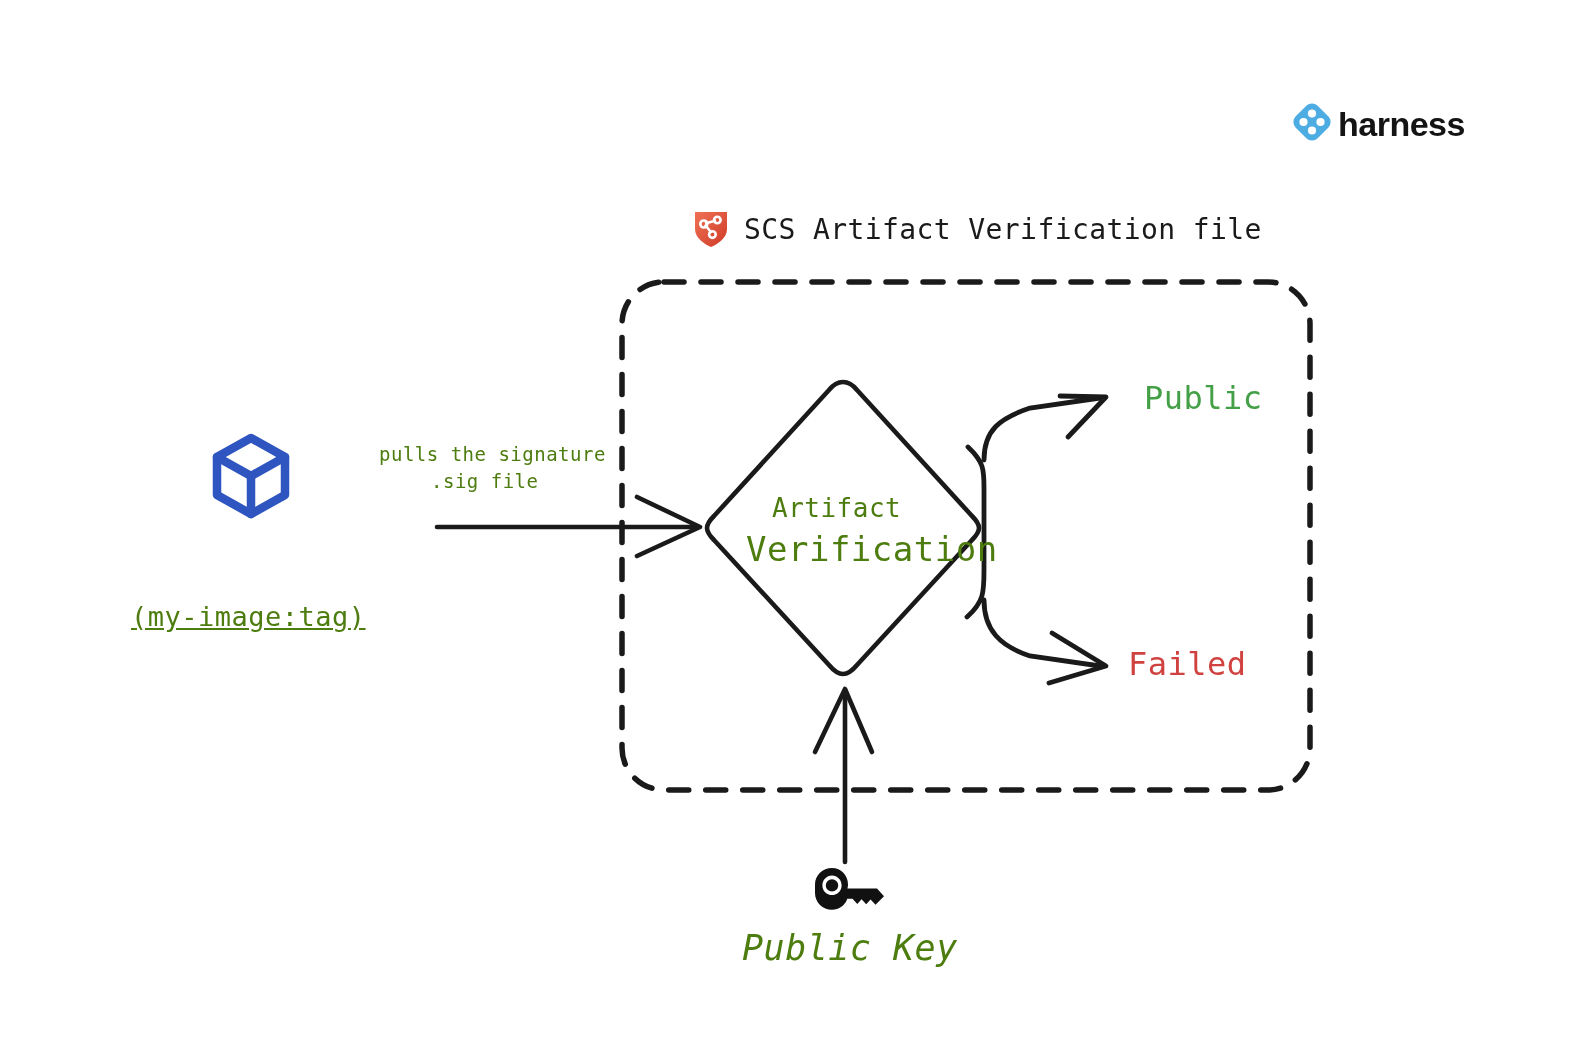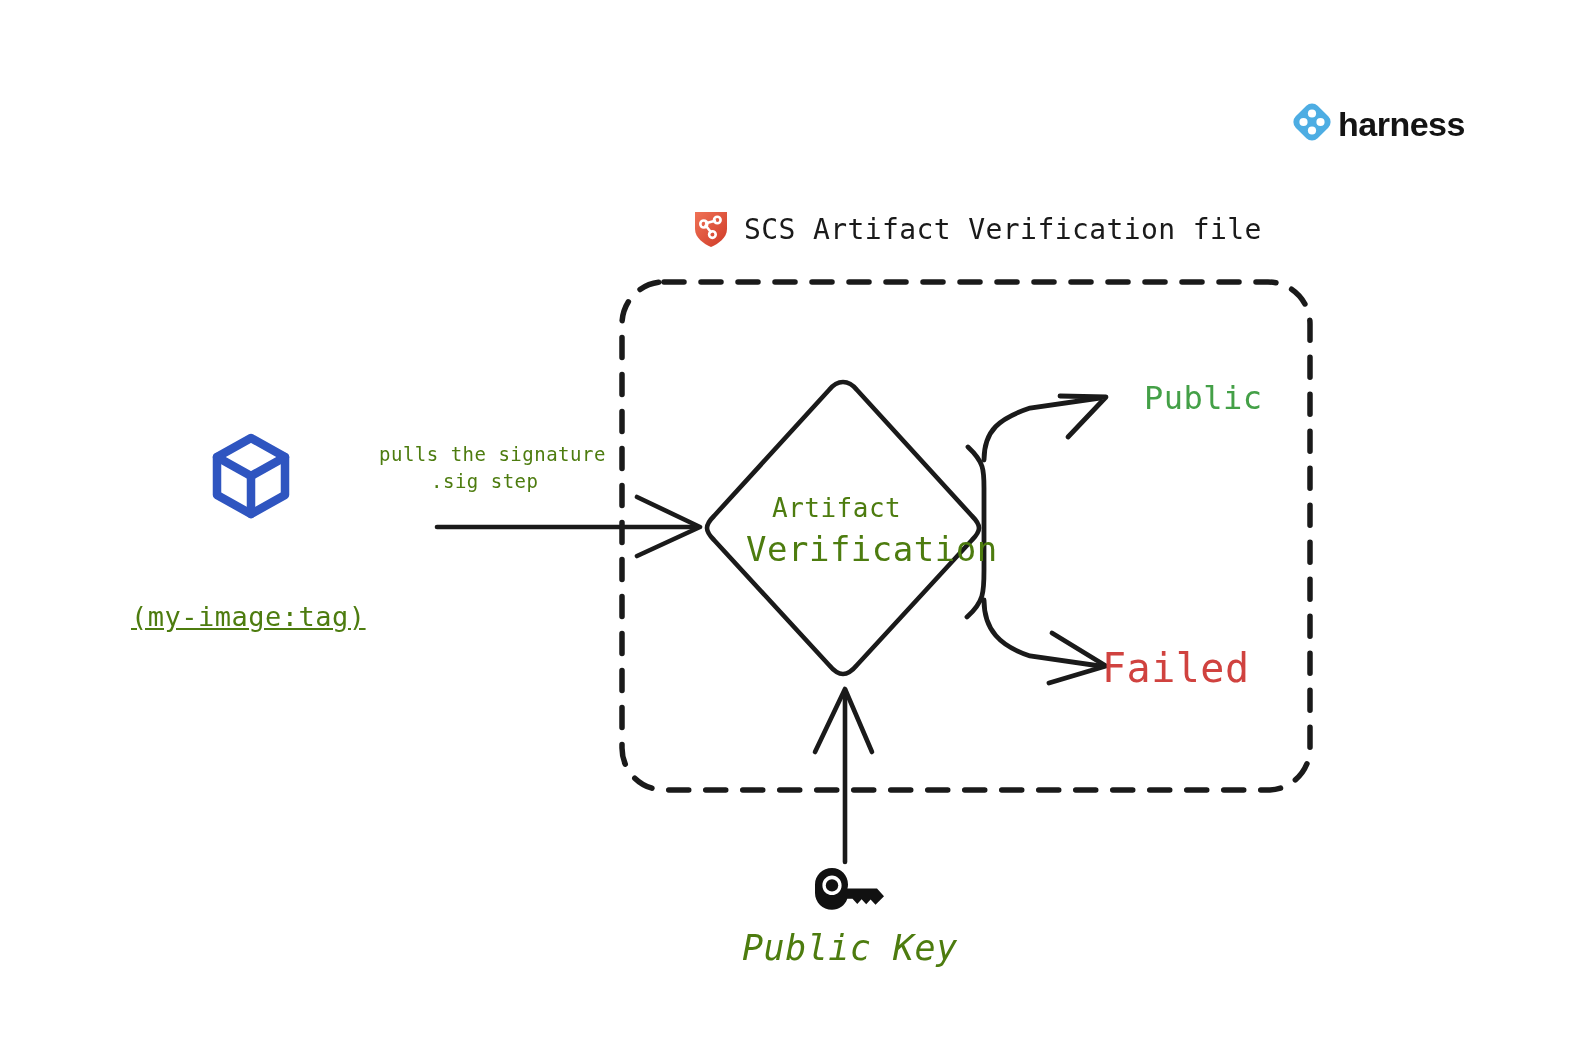--- a/index.html
+++ b/index.html
@@ -110,23 +110,23 @@
   }
 
   
   #outcome-passed {
     left: 1144px;
     top: 379px;
     font-size: 32px;
     color: #44a047;
   }
   #outcome-failed {
-    left: 1102px;
+    left: 1128px;
     top: 645px;
-    font-size: 40px;
+    font-size: 32px;
     color: #d0423f;
   }
 
   
   #key-icon {
     position: absolute;
     left: 814px;
     top: 866px;
   }
   #key-label {
@@ -223,21 +223,21 @@
   <svg id="registry-icon" width="84" height="86" viewBox="0 0 84 86">
     <g stroke="#2F55C0" stroke-width="8.5" fill="none" stroke-linejoin="round" stroke-linecap="round">
       <path d="M42 5 L76 24 L76 62 L42 81 L8 62 L8 24 Z"></path>
       <path d="M8 24 L42 43 L76 24"></path>
       <path d="M42 43 L42 81"></path>
     </g>
   </svg>
   <div class="lbl" id="registry-subtitle">(my-image:tag)</div>
 
   <div class="lbl" id="pull-note-line1">pulls the signature</div>
-  <div class="lbl" id="pull-note-line2">.sig step</div>
+  <div class="lbl" id="pull-note-line2">.sig file</div>
 
   <div class="lbl" id="decision-line1">Artifact</div>
   <div class="lbl" id="decision-line2">Verification</div>
 
   <div class="lbl" id="outcome-passed">Public</div>
   <div class="lbl" id="outcome-failed">Failed</div>
 
   <svg id="key-icon" width="72" height="46" viewBox="0 0 72 46">
     <g fill="#111111">
       <path d="M18 2 C27 2 34 9.4 34 18.4 C34 19.9 33.8 21.3 33.4 22.6

